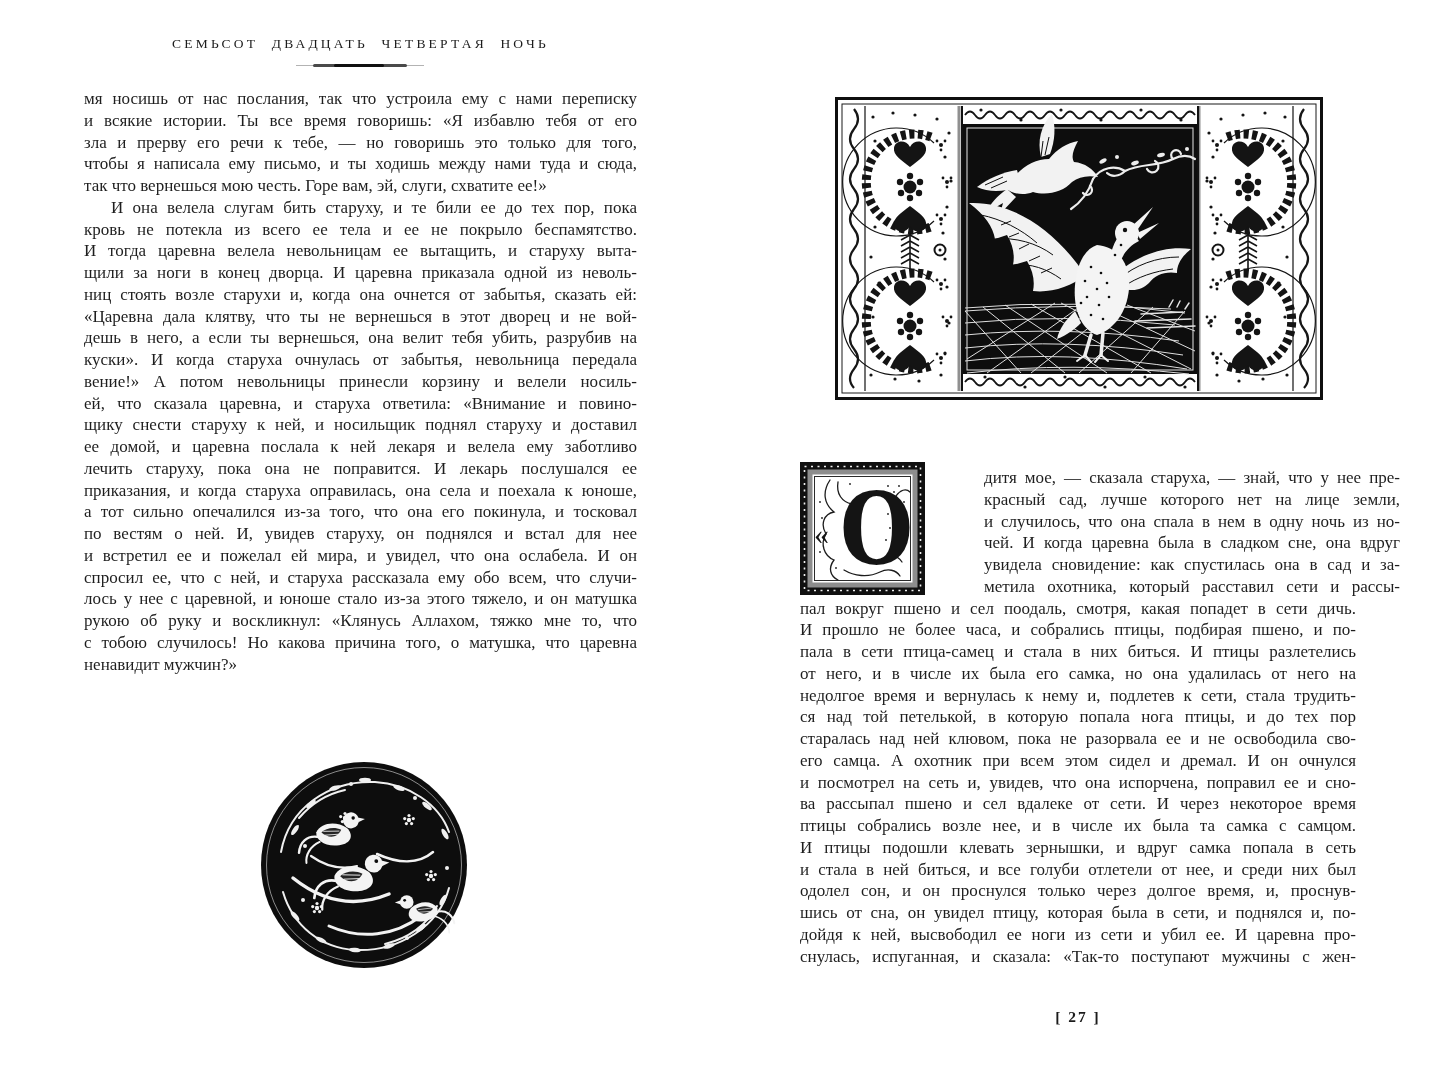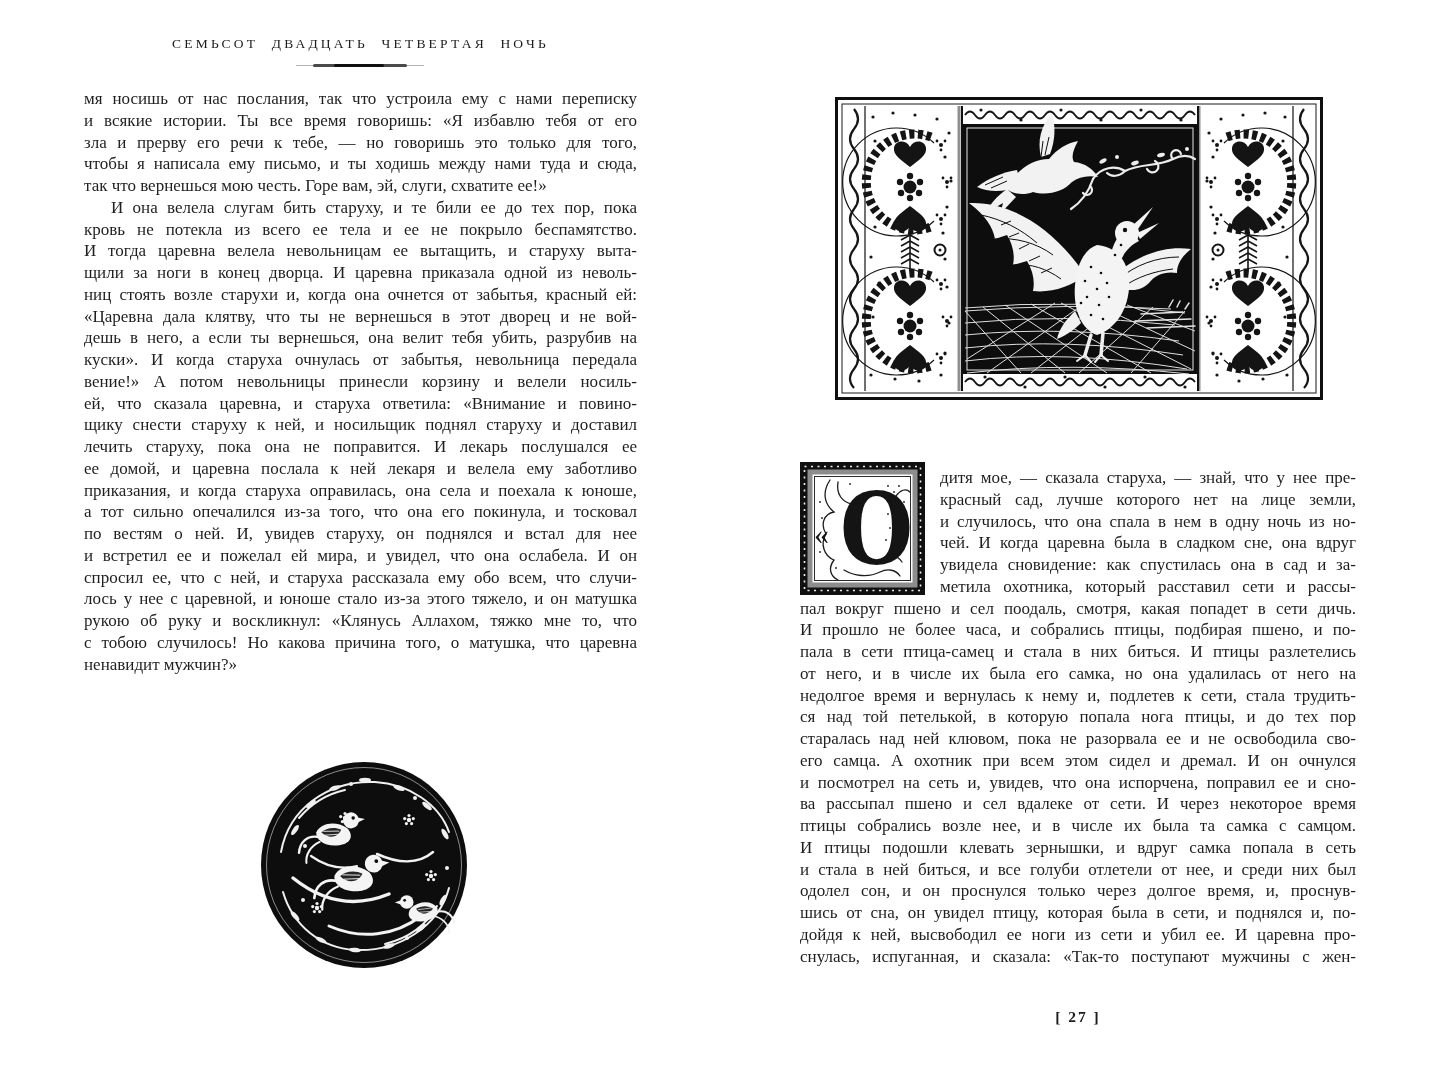--- a/index.html
+++ b/index.html
@@ -22,21 +22,21 @@
   
   .para{font-size:17px;line-height:21.75px;}
   .para .line{
     height:21.75px;overflow:visible;white-space:nowrap;
     text-align:justify;text-align-last:justify;
   }
   .endpara .line:last-child{text-align-last:left;}
   .indent .line:first-child{text-indent:27px;}
   .p-left-1{left:84px;top:88px;width:553px;}
   .p-left-2{left:84px;top:196.75px;width:553px;}
-  .p-right-beside{left:940px;top:467px;width:416px;}
+  .p-right-beside{left:984px;top:467px;width:416px;}
   .p-right-full{left:800px;top:597.5px;width:556px;}
   .folio{
     left:800px;top:1008px;width:556px;text-align:center;
     font-size:15.5px;font-weight:bold;letter-spacing:2px;color:#1b1b1b;
   }
   figure{margin:0;padding:0;}
   .headpiece{left:835px;top:97px;width:488px;height:303px;}
   .tailpiece{left:259px;top:760px;width:210px;height:210px;}
   .dropcap{left:800px;top:462px;width:125px;height:133px;}
   svg{display:block;}
@@ -57,29 +57,29 @@
     <div class="line">и всякие истории. Ты все время говоришь: «Я избавлю тебя от его</div>
     <div class="line">зла и прерву его речи к тебе, — но говоришь это только для того,</div>
     <div class="line">чтобы я написала ему письмо, и ты ходишь между нами туда и сюда,</div>
     <div class="line">так что вернешься мою честь. Горе вам, эй, слуги, схватите ее!»</div>
   </div>
 <div class="abs para endpara indent p-left-2">
     <div class="line">И она велела слугам бить старуху, и те били ее до тех пор, пока</div>
     <div class="line">кровь не потекла из всего ее тела и ее не покрыло беспамятство.</div>
     <div class="line">И тогда царевна велела невольницам ее вытащить, и старуху выта-</div>
     <div class="line">щили за ноги в конец дворца. И царевна приказала одной из неволь-</div>
-    <div class="line">ниц стоять возле старухи и, когда она очнется от забытья, красный ей:</div>
+    <div class="line">ниц стоять возле старухи и, когда она очнется от забытья, сказать ей:</div>
     <div class="line">«Царевна дала клятву, что ты не вернешься в этот дворец и не вой-</div>
     <div class="line">дешь в него, а если ты вернешься, она велит тебя убить, разрубив на</div>
     <div class="line">куски». И когда старуха очнулась от забытья, невольница передала</div>
     <div class="line">вение!» А потом невольницы принесли корзину и велели носиль-</div>
     <div class="line">ей, что сказала царевна, и старуха ответила: «Внимание и повино-</div>
     <div class="line">щику снести старуху к ней, и носильщик поднял старуху и доставил</div>
+    <div class="line">ее домой, и царевна послала к ней лекаря и велела ему заботливо</div>
     <div class="line">лечить старуху, пока она не поправится. И лекарь послушался ее</div>
-    <div class="line">ее домой, и царевна послала к ней лекаря и велела ему заботливо</div>
     <div class="line">приказания, и когда старуха оправилась, она села и поехала к юноше,</div>
     <div class="line">а тот сильно опечалился из-за того, что она его покинула, и тосковал</div>
     <div class="line">по вестям о ней. И, увидев старуху, он поднялся и встал для нее</div>
     <div class="line">и встретил ее и пожелал ей мира, и увидел, что она ослабела. И он</div>
     <div class="line">спросил ее, что с ней, и старуха рассказала ему обо всем, что случи-</div>
     <div class="line">лось у нее с царевной, и юноше стало из-за этого тяжело, и он матушка</div>
     <div class="line">рукою об руку и воскликнул: «Клянусь Аллахом, тяжко мне то, что</div>
     <div class="line">с тобою случилось! Но какова причина того, о матушка, что царевна</div>
     <div class="line">ненавидит мужчин?»</div>
   </div>

